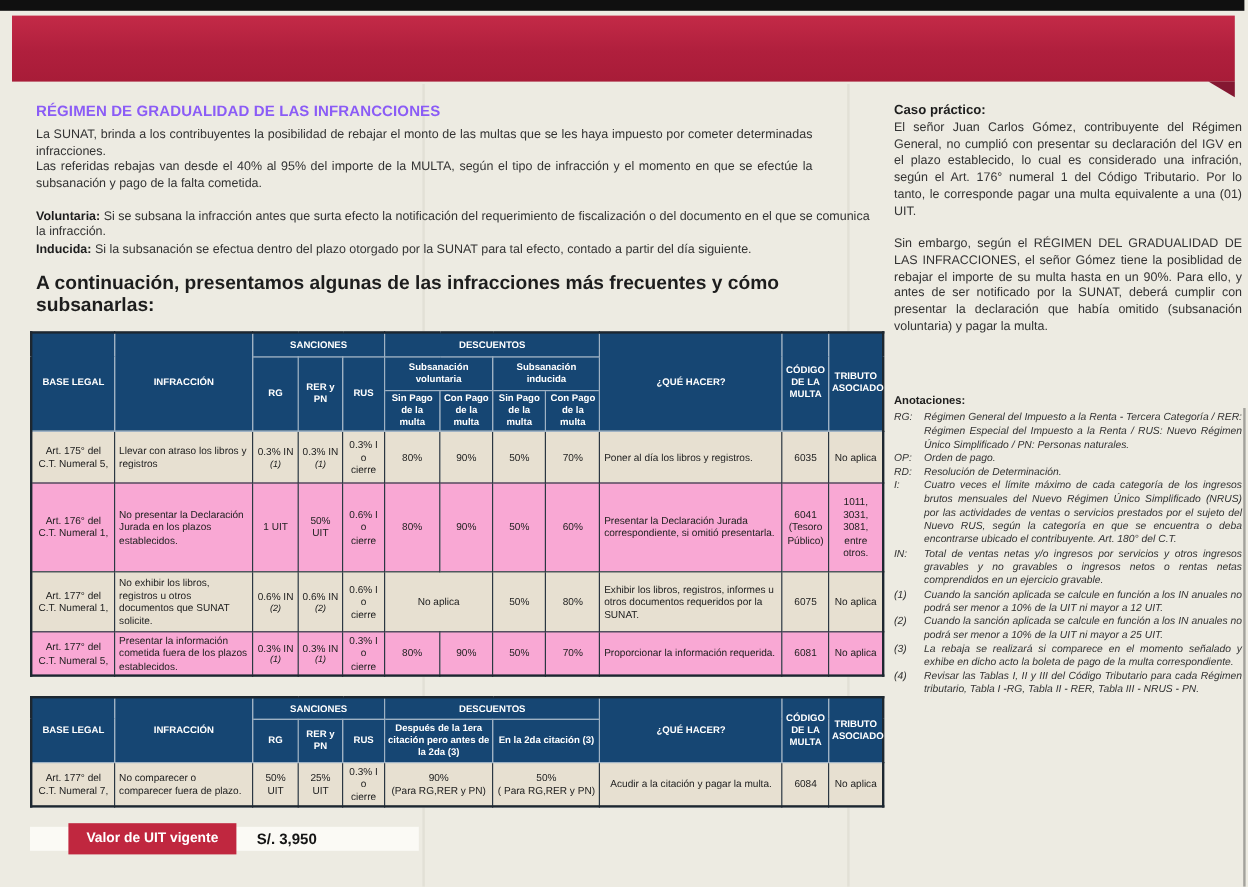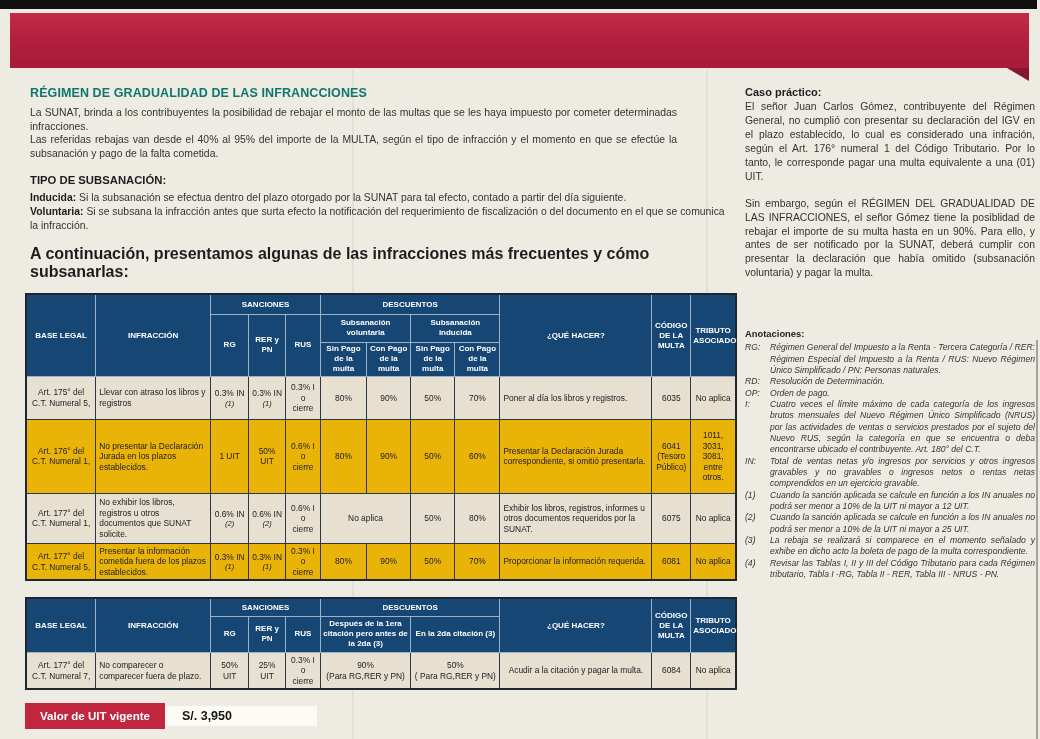--- a/index.html
+++ b/index.html
@@ -15,43 +15,43 @@
   .crease{position:absolute;top:70px;bottom:0;width:2px;background:rgba(90,80,60,.07);}
   .crease.c1{left:352px;}
   .crease.c2{left:706px;}
   
   .ribbon{position:absolute;left:10px;top:13px;width:1019px;height:55px;
     background:linear-gradient(180deg,#c32a47 0%,#b01f3d 55%,#a81c38 100%);}
   .ribbon-fold{position:absolute;left:1007px;top:68px;width:0;height:0;
     border-top:13px solid #841731;border-left:22px solid transparent;}
   
   .left{position:absolute;left:25px;top:86px;width:712px;}
-  .title{font-size:12.5px;font-weight:bold;color:#0f766e;margin:0 0 6px 5px;letter-spacing:.1px;}
+  .title{font-size:12.5px;font-weight:bold;color:#8b5cf6;margin:0 0 6px 5px;letter-spacing:.1px;}
   .intro{font-size:10.4px;line-height:1.32;text-align:justify;color:#333;margin:0 60px 13px 5px;white-space:pre-line;}
   .sec-heading{font-size:11.3px;font-weight:bold;color:#1d1d1d;margin:0 0 5px 5px;}
   .def-line{font-size:10.4px;line-height:1.3;color:#333;margin:0 10px 1px 5px;}
   .def-line b{color:#1d1d1d;}
   .a-cont{font-size:16px;font-weight:bold;color:#1d1d1d;margin:13px 0 12px 5px;}
   
   table{border-collapse:collapse;table-layout:fixed;width:712px;background:#f7f5ef;border:2px solid #1d2730;}
   th{background:#164673;color:#fff;border:1px solid #9fb2c4;font-size:8px;font-weight:bold;
      padding:1px 2px;text-align:center;vertical-align:middle;line-height:1.25;}
   td{border:1px solid #2b3742;font-size:8.4px;color:#222;padding:2px 3px;text-align:center;
      vertical-align:middle;line-height:1.25;}
   td.la{text-align:left;}
   tr.beige td{background:#e7e0d1;}
-  tr.white td{background:#eab308;}
+  tr.white td{background:#f9a8d4;}
   td.vol{background-color:#ebe9e0;
      background-image:repeating-linear-gradient(90deg,rgba(255,255,255,.55) 0 2px,rgba(0,0,0,.025) 2px 4px);}
   td.ind{background:#d5e0e7;}
   .nt{display:block;font-style:italic;font-size:7.5px;}
   .pre{white-space:pre-line;}
   .t2{margin-top:16px;}
   
-  .uit{margin:16px 0 0 0;width:292px;height:20px;background:#fbfaf5;display:flex;align-items:center;}
+  .uit{margin:16px 0 0 0;width:292px;height:20px;background:#fbfaf5;display:flex;align-items:center;padding-left:32px;}
   .uit-box{background:#c0273f;color:#fff;font-weight:bold;font-size:11.5px;padding:7px 15px;margin-right:17px;}
   .uit-val{font-size:12.5px;font-weight:bold;color:#141414;}
   
   .right{position:absolute;left:745px;top:86px;width:290px;}
   .caso-h{font-size:11px;font-weight:bold;color:#1d1d1d;margin:0 0 2px;}
   .caso-p{font-size:10.4px;line-height:1.34;text-align:justify;color:#333;margin:0 0 13px;}
   .anot{margin-top:48px;}
   .anot-h{font-size:9.4px;font-weight:bold;color:#1d1d1d;margin:0 0 3px;}
   .anot-item{display:flex;font-size:8.6px;font-style:italic;line-height:1.32;color:#333;}
   .anot-term{width:25px;flex:none;}
@@ -65,23 +65,22 @@
 <div class="ribbon-fold"></div>
 <div class="crease c1"></div>
 <div class="crease c2"></div>
 <div class="edge-right"></div>
 
 <div class="left">
   <div class="title">RÉGIMEN DE GRADUALIDAD DE LAS INFRANCCIONES</div>
   <div class="intro">La SUNAT, brinda a los contribuyentes la posibilidad de rebajar el monto de las multas que se les haya impuesto por cometer determinadas infracciones.
 Las referidas rebajas van desde el 40% al 95% del importe de la MULTA, según el tipo de infracción y el momento en que se efectúe la subsanación y pago de la falta cometida.</div>
 
-  <div class="sec-heading">TIPO DE SUBSANACIÓN:</div>
+  <div class="def-line"><b>Voluntaria:</b><span> Si se subsana la infracción antes que surta efecto la notificación del requerimiento de fiscalización o del documento en el que se comunica la infracción.</span></div>
   <div class="def-line"><b>Inducida:</b><span> Si la subsanación se efectua dentro del plazo otorgado por la SUNAT para tal efecto, contado a partir del día siguiente.</span></div>
-  <div class="def-line"><b>Voluntaria:</b><span> Si se subsana la infracción antes que surta efecto la notificación del requerimiento de fiscalización o del documento en el que se comunica la infracción.</span></div>
 
   <div class="a-cont">A continuación, presentamos algunas de las infracciones más frecuentes y cómo subsanarlas:</div>
 
   <table class="t1">
     <colgroup>
       <col style="width:68px">
         <col style="width:112px">
         <col style="width:37px">
         <col style="width:36px">
       <col style="width:34px">
@@ -242,28 +241,28 @@
   <div class="caso-p">El señor Juan Carlos Gómez, contribuyente del Régimen General, no cumplió con presentar su declaración del IGV en el plazo establecido, lo cual es considerado una infración, según el Art. 176° numeral 1 del Código Tributario. Por lo tanto, le corresponde pagar una multa equivalente a una (01) UIT.</div>
   <div class="caso-p">Sin embargo, según el RÉGIMEN DEL GRADUALIDAD DE LAS INFRACCIONES, el señor Gómez tiene la posiblidad de rebajar el importe de su multa hasta en un 90%. Para ello, y antes de ser notificado por la SUNAT, deberá cumplir con presentar la declaración que había omitido (subsanación voluntaria) y pagar la multa.</div>
 
   <div class="anot">
     <div class="anot-h">Anotaciones:</div>
     <div class="anot-item">
         <span class="anot-term">RG:</span>
         <span class="anot-text">Régimen General del Impuesto a la Renta - Tercera Categoría / RER: Régimen Especial del Impuesto a la Renta / RUS: Nuevo Régimen Único Simplificado / PN: Personas naturales.</span>
       </div>
     <div class="anot-item">
+        <span class="anot-term">OP:</span>
+        <span class="anot-text">Orden de pago.</span>
+      </div>
+    <div class="anot-item">
         <span class="anot-term">RD:</span>
         <span class="anot-text">Resolución de Determinación.</span>
       </div>
     <div class="anot-item">
-        <span class="anot-term">OP:</span>
-        <span class="anot-text">Orden de pago.</span>
-      </div>
-    <div class="anot-item">
         <span class="anot-term">I:</span>
         <span class="anot-text">Cuatro veces el límite máximo de cada categoría de los ingresos brutos mensuales del Nuevo Régimen Único Simplificado (NRUS) por las actividades de ventas o servicios prestados por el sujeto del Nuevo RUS, según la categoría en que se encuentra o deba encontrarse ubicado el contribuyente. Art. 180° del C.T.</span>
       </div>
     <div class="anot-item">
         <span class="anot-term">IN:</span>
         <span class="anot-text">Total de ventas netas y/o ingresos por servicios y otros ingresos gravables y no gravables o ingresos netos o rentas netas comprendidos en un ejercicio gravable.</span>
       </div>
     <div class="anot-item">
         <span class="anot-term">(1)</span>
         <span class="anot-text">Cuando la sanción aplicada se calcule en función a los IN anuales no podrá ser menor a 10% de la UIT ni mayor a 12 UIT.</span>

